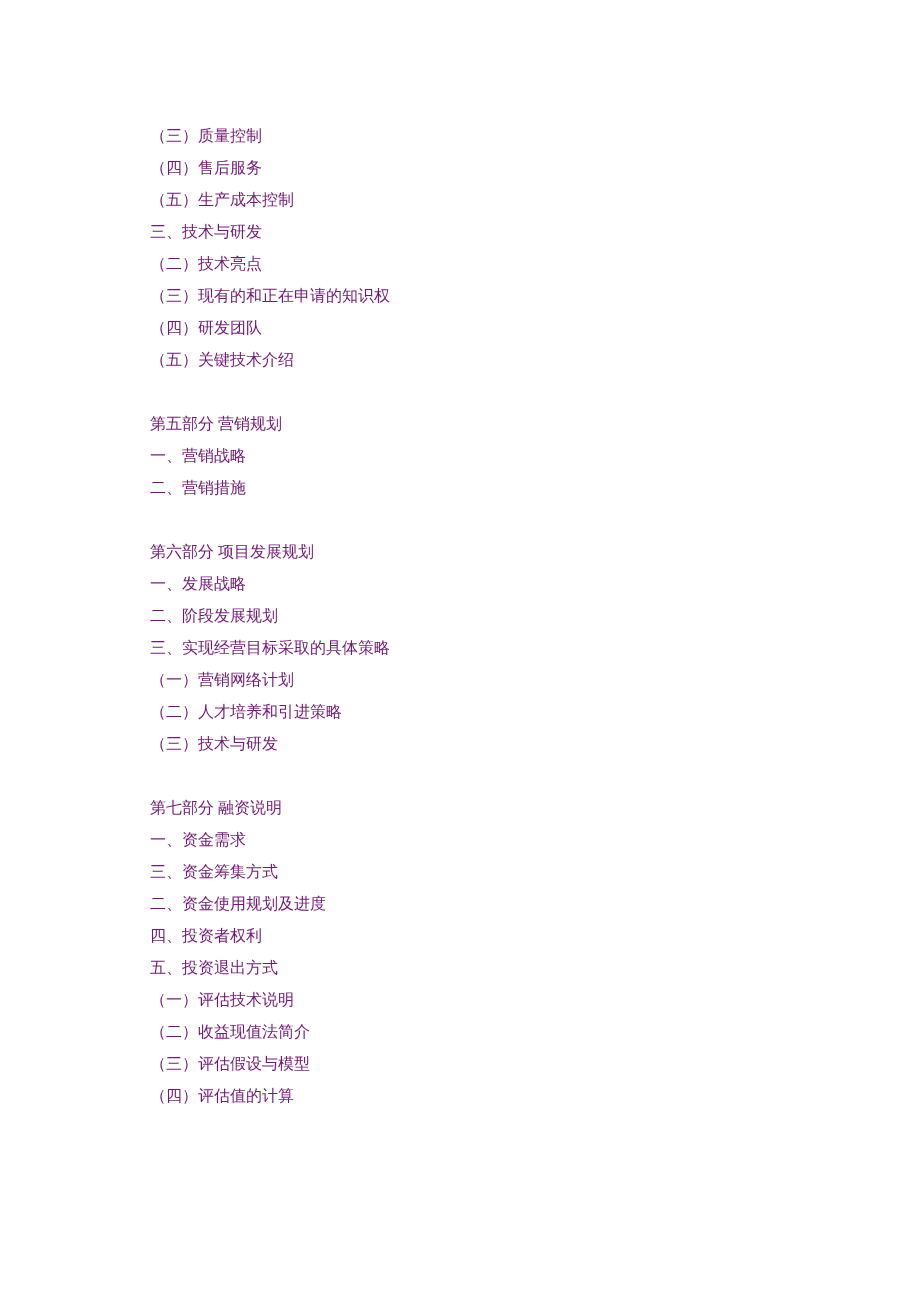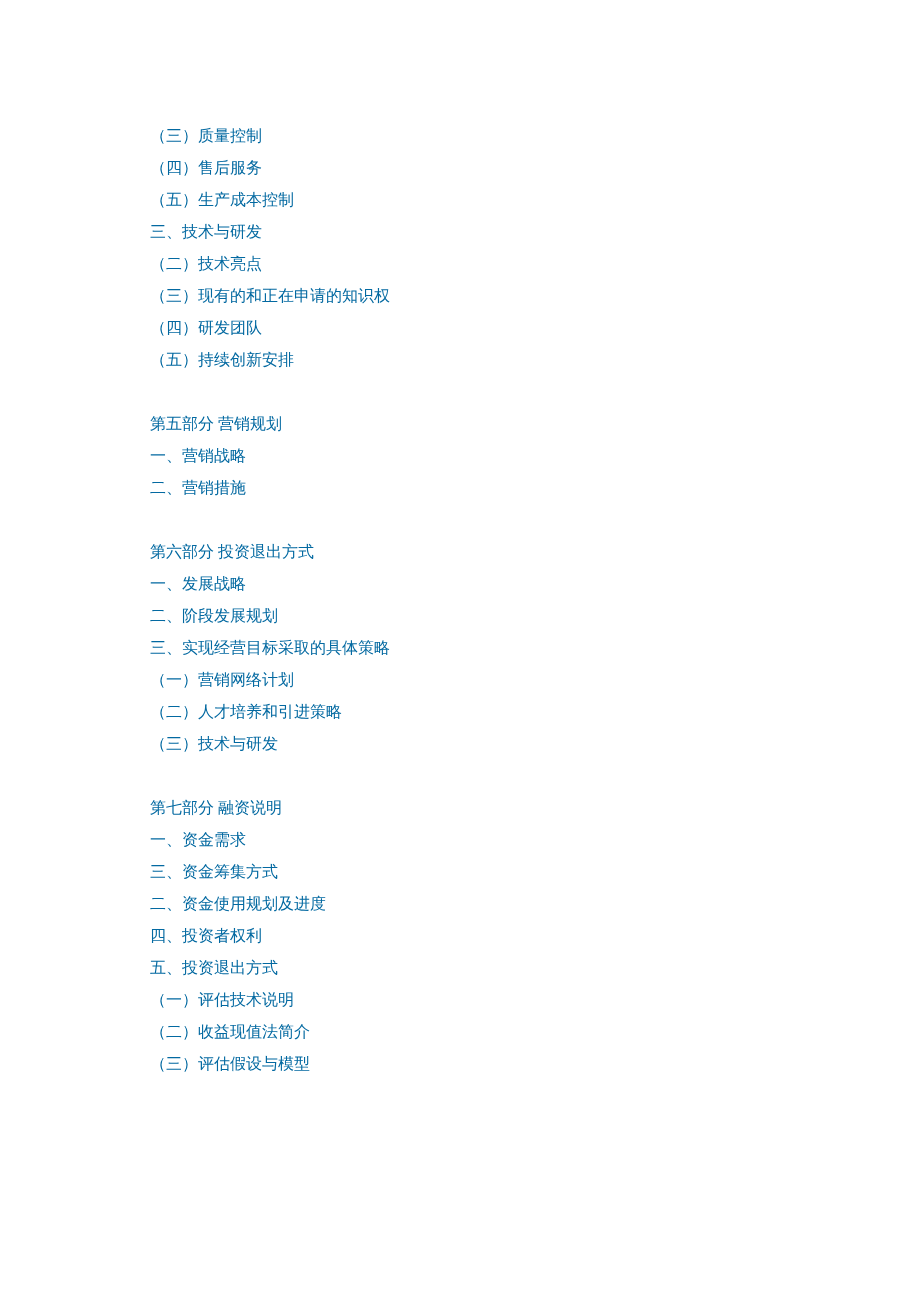--- a/index.html
+++ b/index.html
@@ -6,52 +6,53 @@
     body {
       background: #ffffff;
       font-family: "SimSun", "宋体", serif;
       width: 920px;
       height: 1302px;
       padding: 120px 150px 80px 150px;
     }
     .line {
       font-size: 16px;
       line-height: 2.0;
-      color: #0369a1;
+      color: #701a75;
       white-space: nowrap;
     }
     .blank { height: 32px; }
   </style>
 </head>
 <body>
 
 <div id="doc">
     <div class="line">（三）质量控制</div>
     <div class="line">（四）售后服务</div>
     <div class="line">（五）生产成本控制</div>
     <div class="line">三、技术与研发</div>
     <div class="line">（二）技术亮点</div>
     <div class="line">（三）现有的和正在申请的知识权</div>
     <div class="line">（四）研发团队</div>
-    <div class="line">（五）持续创新安排</div>
+    <div class="line">（五）关键技术介绍</div>
     <div class="blank"></div>
     <div class="line">第五部分  营销规划</div>
     <div class="line">一、营销战略</div>
     <div class="line">二、营销措施</div>
     <div class="blank"></div>
-    <div class="line">第六部分  投资退出方式</div>
+    <div class="line">第六部分  项目发展规划</div>
     <div class="line">一、发展战略</div>
     <div class="line">二、阶段发展规划</div>
     <div class="line">三、实现经营目标采取的具体策略</div>
     <div class="line">（一）营销网络计划</div>
     <div class="line">（二）人才培养和引进策略</div>
     <div class="line">（三）技术与研发</div>
     <div class="blank"></div>
     <div class="line">第七部分  融资说明</div>
     <div class="line">一、资金需求</div>
     <div class="line">三、资金筹集方式</div>
     <div class="line">二、资金使用规划及进度</div>
     <div class="line">四、投资者权利</div>
     <div class="line">五、投资退出方式</div>
     <div class="line">（一）评估技术说明</div>
     <div class="line">（二）收益现值法简介</div>
     <div class="line">（三）评估假设与模型</div>
+    <div class="line">（四）评估值的计算</div>
   </div>
 
 </body></html>

